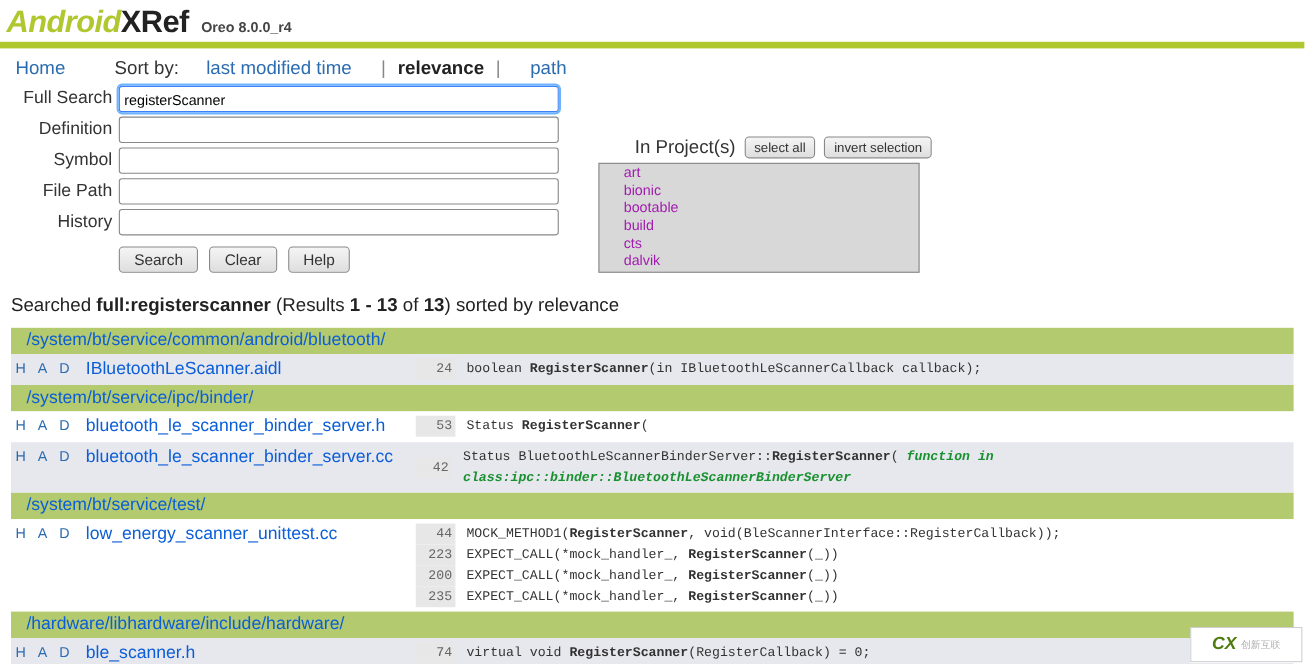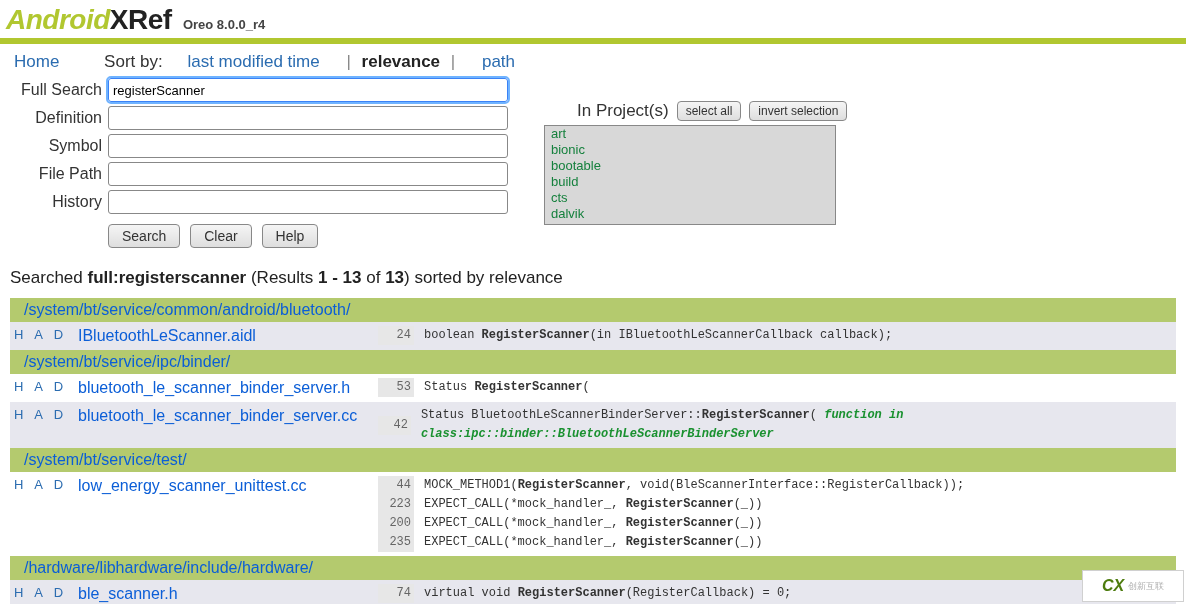--- a/index.html
+++ b/index.html
@@ -34,21 +34,21 @@
     font-size: 17px;
   }
   .home-link { color: #2b6cb0; text-decoration: none; }
   .sortby { margin-left: 40px; color: #333; }
   .sort-link { color: #2b6cb0; text-decoration: none; margin: 0 20px; }
   .sort-sel { font-weight: bold; color: #222; margin: 0 4px; }
   .sort-sep { color: #888; margin: 0 2px; }
 
   .form-area {
     display: flex;
-    align-items: center;
+    align-items: flex-end;
     padding: 0 12px 8px 12px;
   }
   .form-left {
     display: grid;
     grid-template-columns: 90px 400px;
     gap: 4px 6px;
     align-items: center;
   }
   .form-left label {
     text-align: right;
@@ -102,23 +102,23 @@
   }
   .project-list {
     width: 290px;
     height: 98px;
     border: 1px solid #888;
     background: #d8d8d8;
     overflow-y: scroll;
     font-size: 13px;
   }
   .project-list div {
-    padding: 0 6px;
+    padding: 0 22px;
     line-height: 16px;
-    color: #15803d;
+    color: #a21caf;
   }
 
   .summary {
     padding: 12px 10px 10px 10px;
     font-size: 17px;
     color: #222;
   }
   .summary b { font-weight: bold; }
 
   .results { padding: 0 10px; }

